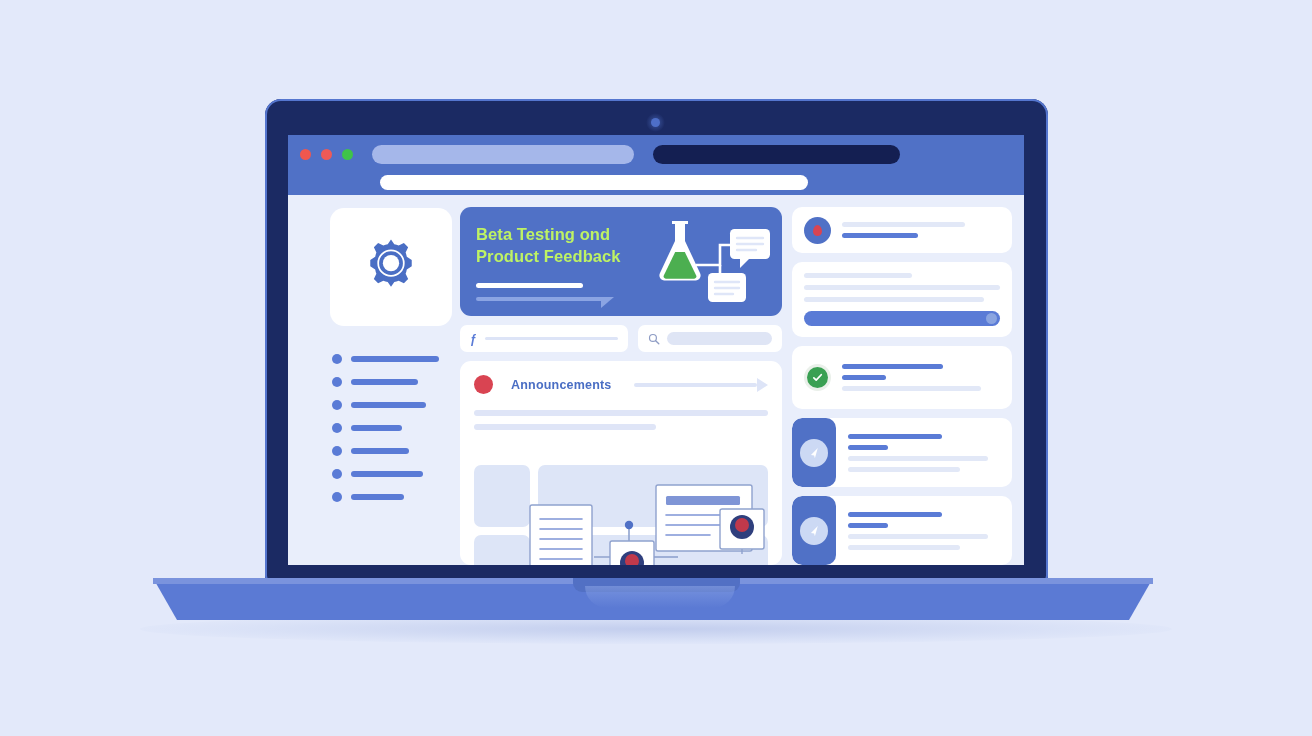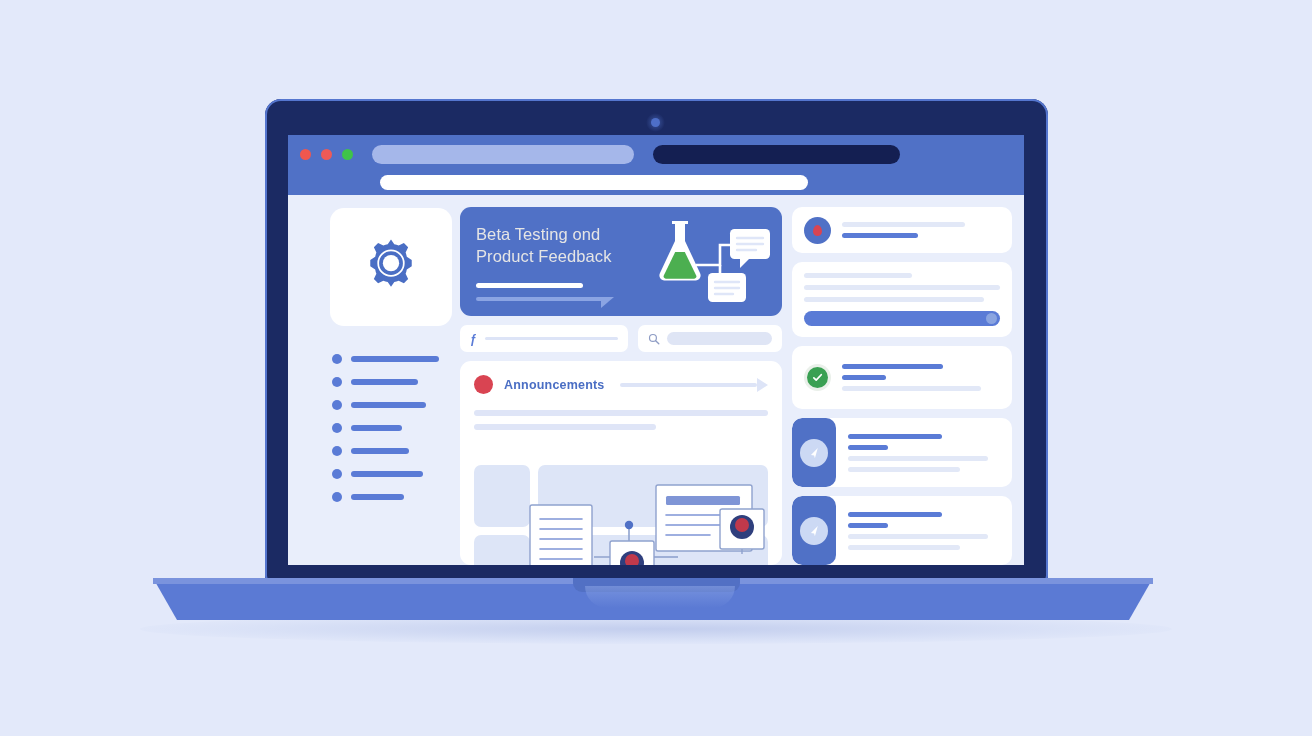--- a/index.html
+++ b/index.html
@@ -152,23 +152,23 @@
   .hero {
     height: 109px;
     background: #5071c6;
     border-radius: 11px;
     position: relative;
     overflow: hidden;
     padding: 16px 0 0 16px;
     box-sizing: border-box;
   }
   .hero-title {
-    color: #e5e5e5;
+    color: #bef264;
     font-size: 16.5px;
-    font-weight: normal;
+    font-weight: bold;
     line-height: 1.35;
     letter-spacing: 0.1px;
     width: 170px;
   }
   .hero-rule-white {
     position: absolute; left: 16px; top: 76px;
     width: 107px; height: 5px; border-radius: 3px; background: #ffffff;
   }
   .hero-rule-blue {
     position: absolute; left: 16px; top: 90px;
@@ -195,21 +195,21 @@
 
   .panel {
     background: #ffffff;
     border-radius: 11px;
     flex: 1;
     padding: 14px 14px 0 14px;
     box-sizing: border-box;
     overflow: hidden;
     position: relative;
   }
-  .panel-head { display: flex; align-items: center; gap: 11px; }
+  .panel-head { display: flex; align-items: center; gap: 18px; }
   .red-dot { width: 19px; height: 19px; border-radius: 50%; background: #d94452; flex: 0 0 19px; }
   .panel-title { color: #4a6ec4; font-size: 12.5px; font-weight: bold; letter-spacing: 0.2px; }
   .head-arrow { flex: 1; display: flex; align-items: center; margin-left: 4px; }
   .head-arrow-line { height: 4px; background: #dde4f7; border-radius: 2px; flex: 1; }
   .head-arrow-tip {
     width: 0; height: 0;
     border-left: 11px solid #dde4f7;
     border-top: 7px solid transparent;
     border-bottom: 7px solid transparent;
   }

